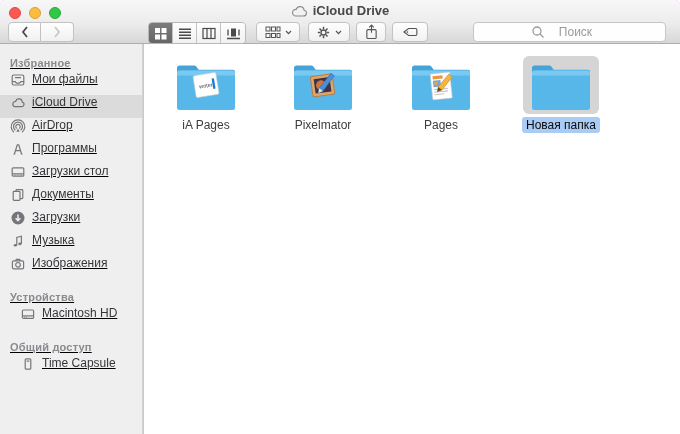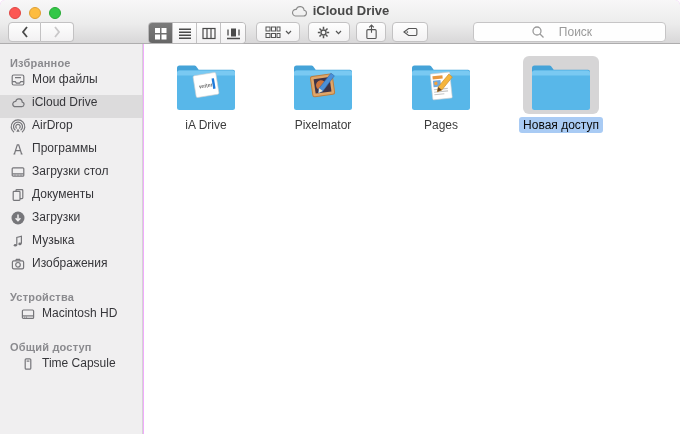--- a/index.html
+++ b/index.html
@@ -40,21 +40,21 @@
   .search input { width:100%; height:100%; border:1px solid #c6c5c6; border-radius:4px; background:#fefefe;
                   font-family:"Liberation Sans",sans-serif; font-size:12px; text-align:center; color:#333;
                   padding:0 8px 0 20px; outline:none; }
   .search input::placeholder { color:#9a9a9a; }
   .search .mag { position:absolute; left:58px; top:3px; pointer-events:none; }
 
   
   .sidebar { position:absolute; top:44px; left:0; bottom:0; width:143px; background:#f0eff0;
              border-right:1px solid #d4d3d4; padding-top:9px; overflow:hidden; }
   .sb-header { font-size:11px; font-weight:bold; color:#8a8a8e; padding:4px 0 3px 10px; letter-spacing:.2px; }
-  .sb-section { margin-bottom:8px; }
+  .sb-section { margin-bottom:8px;text-decoration:underline; }
   .sb-item { display:flex; height:23px; padding-left:10px; cursor:default; }
   .sb-item.selected { background:#dcdbdc; }
   .sb-section.indent .sb-item { padding-left:20px; }
   .sb-icon { width:16px; height:16px; margin-right:6px; flex:0 0 16px; display:flex; align-items:center; justify-content:center; }
   .sb-label { font-size:12px; color:#36363a; white-space:nowrap; }
 
   
   .content { position:absolute; top:44px; left:144px; right:0; bottom:0; background:#ffffff; }
   .file { position:absolute; width:104px; top:12px; }
   .icon-wrap { width:76px; height:58px; margin:0 auto; border-radius:6px; position:relative;
@@ -297,21 +297,21 @@
   <path d="M3 12 a2.5 2.5 0 0 1 2.5-2.5 h53 a2.5 2.5 0 0 1 2.5 2.5 v2.5 H3 z" fill="#79c9f2"></path>
  </svg>
           <div class="badge"><svg width="32" height="32" viewBox="0 0 32 32">
               <g transform="rotate(-9 16 16)">
                 <rect x="4.5" y="5" width="23" height="22" rx="1.5" fill="#fff" stroke="#cfcfcf" stroke-width="0.6"></rect>
                 <text x="9" y="18.5" font-size="5.5" fill="#444" font-family="Liberation Sans, sans-serif">writer</text>
                 <rect x="22.5" y="10.5" width="2.4" height="10.5" fill="#1f7bdb"></rect>
               </g>
             </svg></div>
         </div>
-        <div class="file-label"><span>iA Drive</span></div>
+        <div class="file-label"><span>iA Pages</span></div>
       </div>
       <div class="file" style="left: 127px;">
         <div class="icon-wrap">
           <svg width="64" height="52" viewBox="0 0 64 52">
   <path d="M3 11 v-4 a2.5 2.5 0 0 1 2.5-2.5 h15 a2 2 0 0 1 1.6 .8 l2.6 3.4 h34.3 a2 2 0 0 1 2 2 v1.3 z" fill="#45a3d8"></path>
   <rect x="3" y="9.5" width="58" height="39.5" rx="2.5" fill="#58b7e9"></rect>
   <path d="M3 12 a2.5 2.5 0 0 1 2.5-2.5 h53 a2.5 2.5 0 0 1 2.5 2.5 v2.5 H3 z" fill="#79c9f2"></path>
  </svg>
           <div class="badge"><svg width="32" height="32" viewBox="0 0 32 32">
               <g transform="rotate(-8 16 16)">
@@ -349,17 +349,17 @@
         <div class="file-label"><span>Pages</span></div>
       </div>
       <div class="file selected" style="left: 365px;">
         <div class="icon-wrap">
           <svg width="64" height="52" viewBox="0 0 64 52">
   <path d="M3 11 v-4 a2.5 2.5 0 0 1 2.5-2.5 h15 a2 2 0 0 1 1.6 .8 l2.6 3.4 h34.3 a2 2 0 0 1 2 2 v1.3 z" fill="#45a3d8"></path>
   <rect x="3" y="9.5" width="58" height="39.5" rx="2.5" fill="#58b7e9"></rect>
   <path d="M3 12 a2.5 2.5 0 0 1 2.5-2.5 h53 a2.5 2.5 0 0 1 2.5 2.5 v2.5 H3 z" fill="#79c9f2"></path>
  </svg>
         </div>
-        <div class="file-label"><span class="hl">Новая доступ</span></div>
+        <div class="file-label"><span class="hl">Новая папка</span></div>
       </div>
     </main>
 
 </div>
 
 </body></html>

